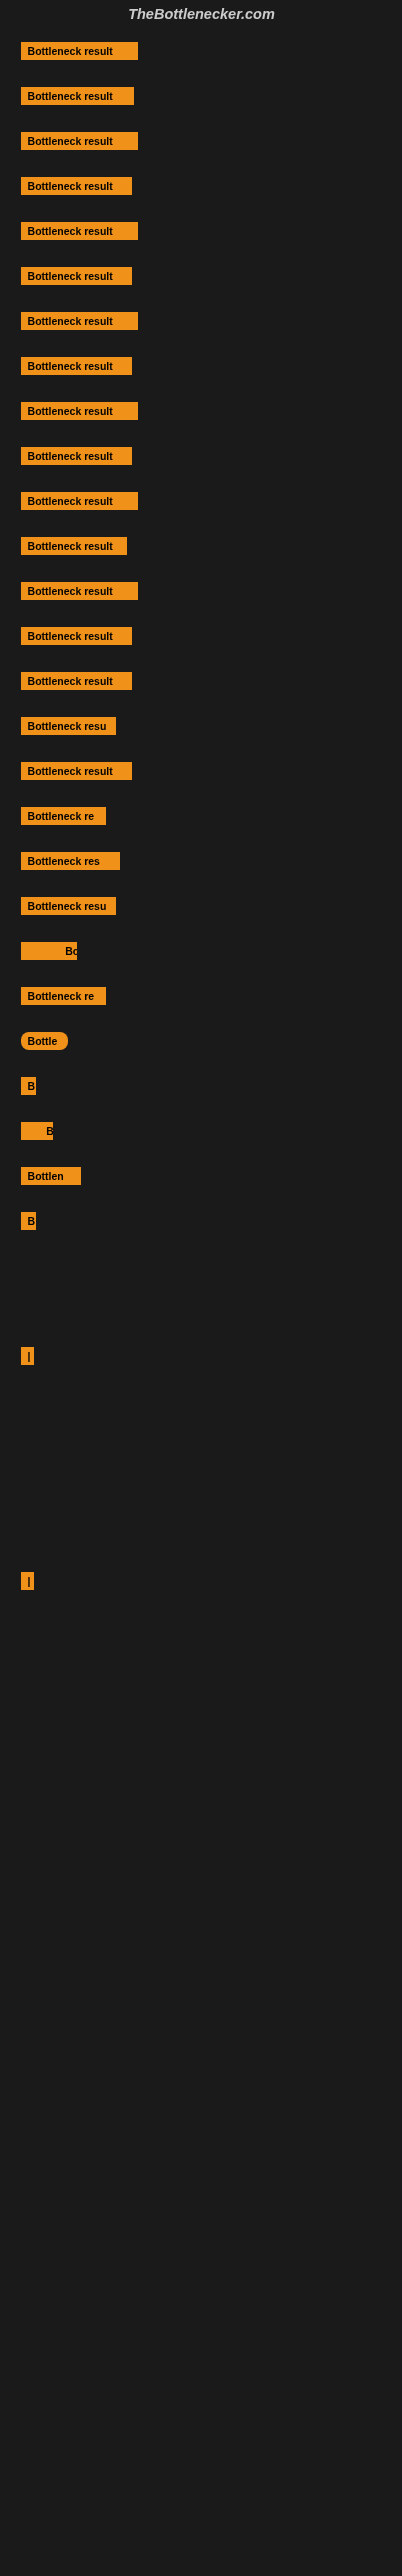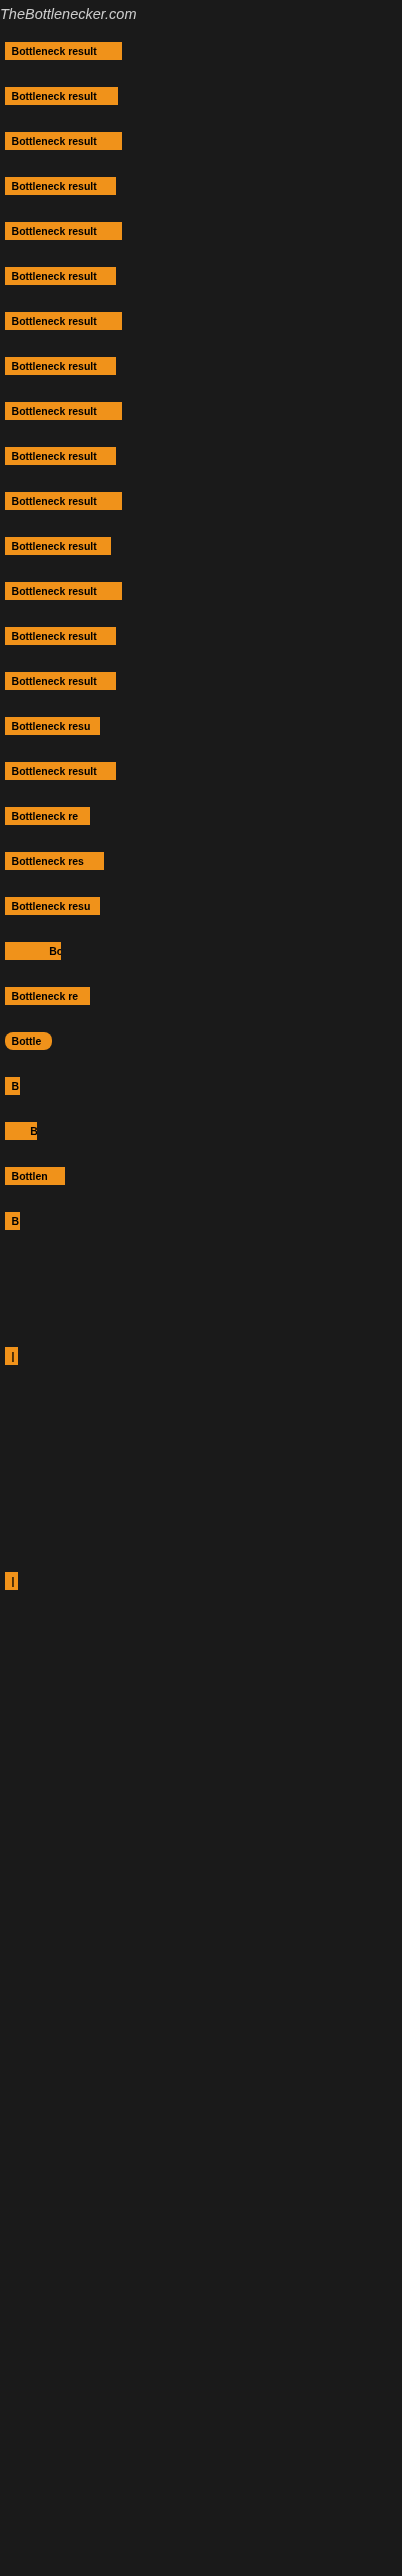--- a/index.html
+++ b/index.html
@@ -10,25 +10,26 @@
 
     body {
       width: 403px;
       min-height: 2576px;
       background-color: #1a1a1a;
       font-family: Arial, sans-serif;
       position: relative;
     }
 
     .site-title {
-      text-align: left;
+      text-align: center;
       color: #cccccc;
       font-size: 14.5px;
       padding: 6.4px 0;
       font-style: italic;
+      font-weight: bold;
     }
 
     .bottleneck-bar {
       display: inline-block;
       background-color: #f0921a;
       color: #000;
       font-size: 10.5px;
       font-weight: bold;
       padding: 3.2px 6.4px;
       margin: 4.8px 0 4.8px 3.2px;
@@ -37,21 +38,21 @@
     }
 
     .row {
       display: block;
       height: 45px;
       position: relative;
     }
 
     .row .bottleneck-bar {
       position: absolute;
-      left: 2px;
+      left: 18px;
       top: 8px;
     }
   </style>
 </head>
 <body>
 
 <div class="site-title">
   <span>TheBottlenecker.com</span>
 </div>
 

